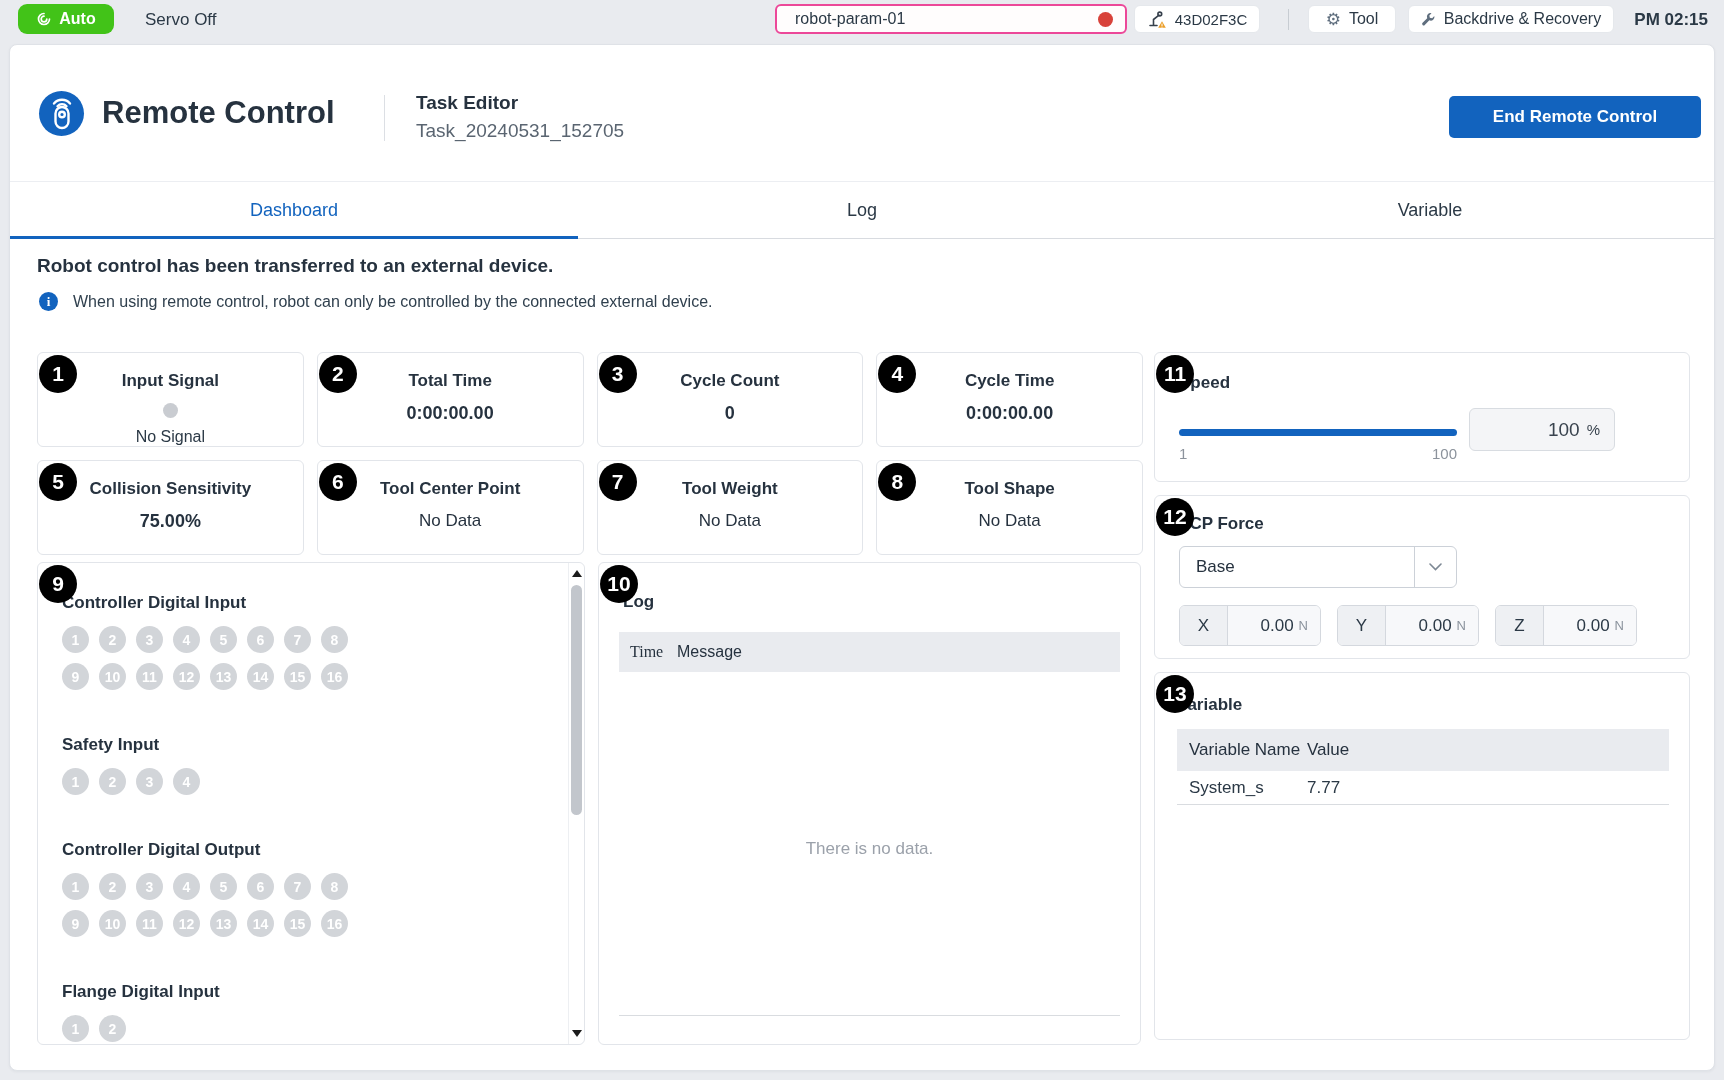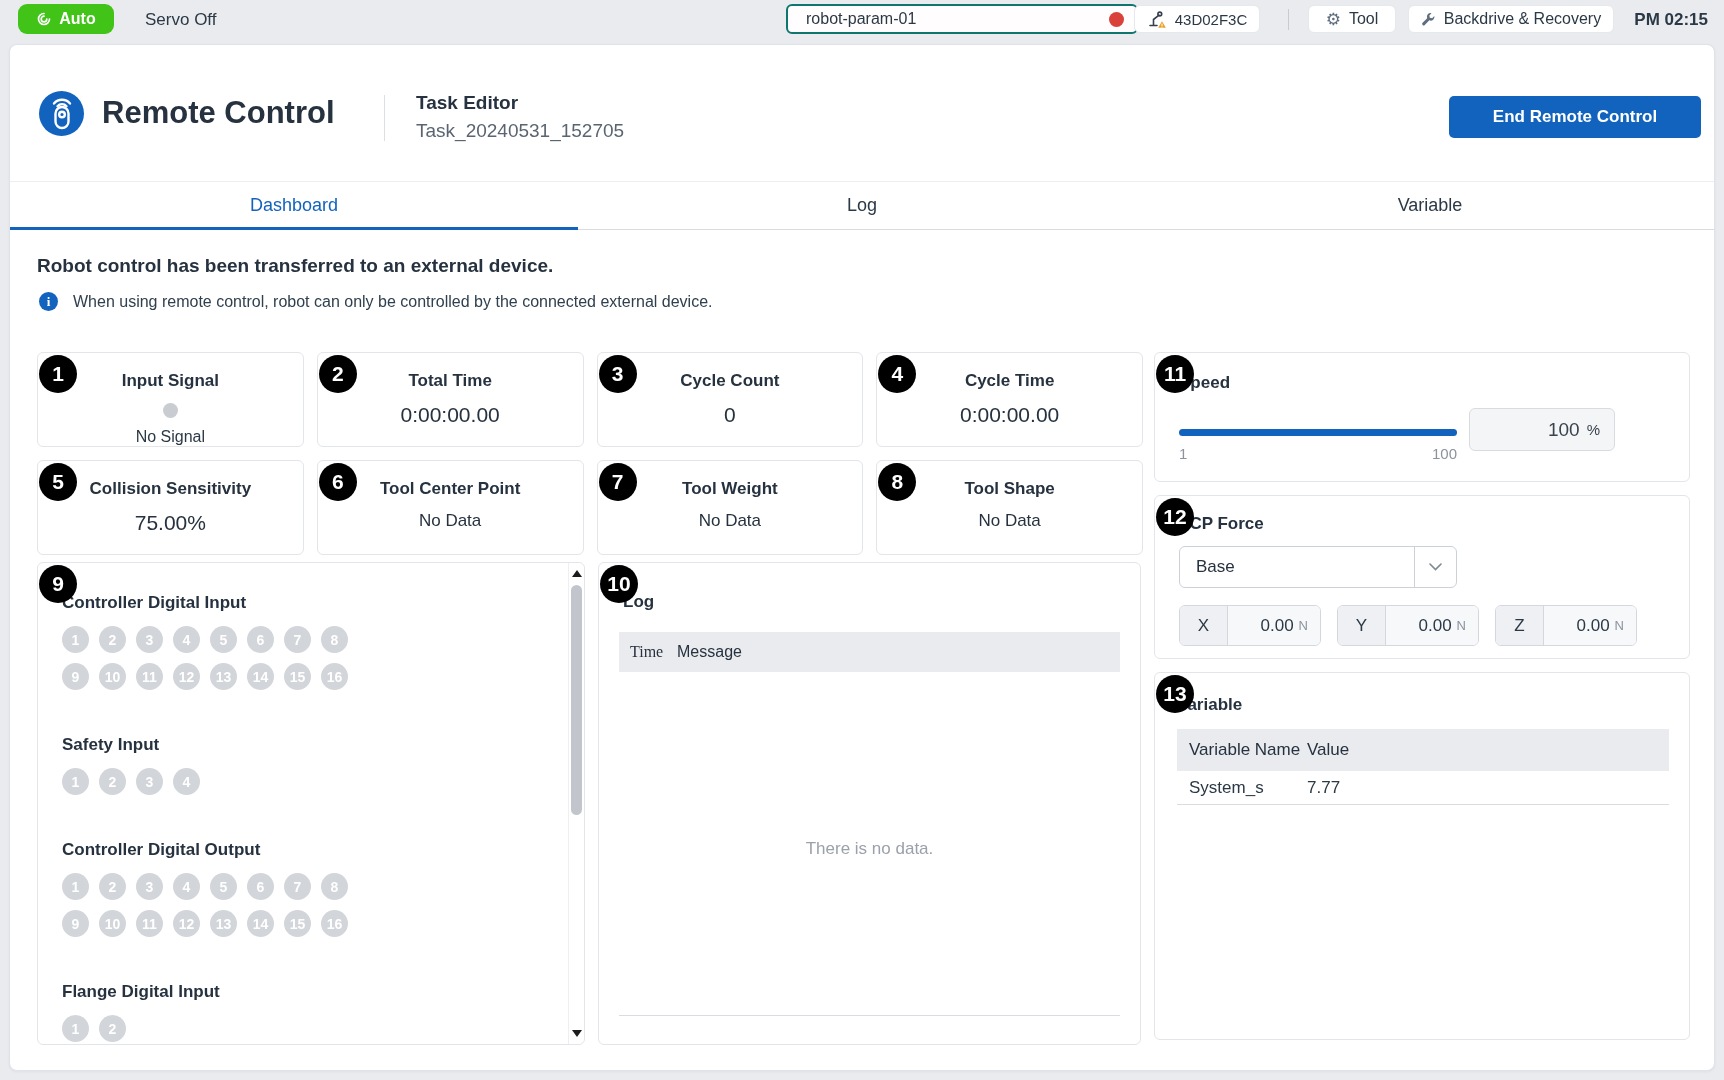--- a/index.html
+++ b/index.html
@@ -13,22 +13,22 @@
   }
   :root { --accent:#1263be; --green:#42c318; --red:#d8423a; --warn:#eb9f2a; }
 
   
   .topbar { position:absolute; left:0; top:0; width:100%; height:39px; }
   .auto-badge { position:absolute; left:18px; top:4px; width:96px; height:30px;
     background:var(--green); border-radius:9px; display:flex; align-items:center;
     justify-content:center; gap:7px; color:#fff; font-size:16px; font-weight:700; cursor:pointer; }
   .servo { position:absolute; left:145px; top:0; height:39px; display:flex; align-items:center; font-size:17px; color:#2b3946; }
   .program-field { position:absolute; left:775px; top:4px; width:352px; height:30px;
-    background:#fffdfd; border:2px solid #0f766e; border-radius:6px;
-    display:flex; align-items:center; padding:0 12px 0 18px; font-size:16px; color:#2b3946; cursor:text;margin-left:11px; }
+    background:#fffdfd; border:2px solid #ec4899; border-radius:6px;
+    display:flex; align-items:center; padding:0 12px 0 18px; font-size:16px; color:#2b3946; cursor:text; }
   .program-field .spacer { flex:1; }
   .rec-dot { width:15px; height:15px; border-radius:50%; background:var(--red); }
   .tb-btn { position:absolute; top:5px; height:28px; background:#fff; border:1px solid #e5e8ec;
     border-radius:6px; display:flex; align-items:center; justify-content:center; gap:8px;
     font-size:16px; color:#2b3946; cursor:pointer; font-family:inherit; }
   .device-btn { left:1134px; width:126px; font-size:15px; }
   .tool-btn { left:1308px; width:88px; }
   .backdrive-btn { left:1408px; width:206px; }
   .vdiv { position:absolute; left:1288px; top:9px; height:21px; width:1px; background:#c7ccd2; }
   .clock { position:absolute; right:16px; top:0; height:39px; display:flex; align-items:center;
@@ -42,21 +42,21 @@
   .app-icon { position:absolute; left:29px; top:46px; width:45px; height:45px; border-radius:50%;
     background:var(--accent); display:flex; align-items:center; justify-content:center; }
   .app-title { position:absolute; left:92px; top:50px; font-size:31px; font-weight:700; color:#26323f;text-align:right; }
   .hdr-div { position:absolute; left:374px; top:50px; height:46px; width:1px; background:#dcdfe4; }
   .ctx-title { position:absolute; left:406px; top:47px; font-size:19px; font-weight:700; color:#26323f; }
   .task-name { position:absolute; left:406px; top:75px; font-size:19px; color:#5a6571; }
   .end-btn { position:absolute; left:1439px; top:51px; width:252px; height:42px; background:var(--accent);
     border:none; border-radius:5px; color:#fff; font-size:17px; font-weight:700; cursor:pointer; font-family:inherit; }
 
   
-  .tabs { position:absolute; left:0; top:136px; width:100%; height:49px; display:flex;
+  .tabs { position:absolute; left:0; top:136px; width:100%; height:58px; display:flex;
     border-top:1px solid #eceef2; border-bottom:1px solid #d8dbe0; }
   .tab { flex:1; display:flex; align-items:center; justify-content:center; font-size:18px;
     color:#2b3946; cursor:pointer; position:relative; }
   .tab.active { color:var(--accent); }
   .tab.active::after { content:""; position:absolute; left:0; right:0; bottom:-1px; height:3px; background:var(--accent); }
 
   
   .notice-h { position:absolute; left:27px; top:210px; font-size:19px; font-weight:700; color:#26323f; }
   .notice-row { position:absolute; left:29px; top:247px; display:flex; align-items:center; gap:15px; }
   .info-icon { width:19px; height:19px; border-radius:50%; background:var(--accent); color:#fff;
@@ -69,21 +69,21 @@
   .badge { position:absolute; left:1px; top:2px; width:38px; height:38px; border-radius:50%;
     background:#000; color:#fff; font-weight:700; font-size:21px;
     display:flex; align-items:center; justify-content:center; z-index:6; }
 
   
   .cards { position:absolute; left:27px; top:307px; width:1106px; display:grid;
     grid-template-columns:repeat(4,1fr); grid-auto-rows:95px; gap:13px; }
   .card { position:relative; background:#fff; border:1px solid #e2e5ea; border-radius:6px;
     display:flex; flex-direction:column; align-items:center; padding-top:18px; }
   .card-title { font-size:17px; font-weight:600; color:#26323f; }
-  .card-value { margin-top:12px; font-size:21px; font-weight:400; color:#26323f; }
+  .card-value { margin-top:12px; font-size:18px; font-weight:700; color:#26323f; }
   .card-value.nodata { font-size:17px; font-weight:400; }
   .card-value.dot { font-size:16px; font-weight:400; display:flex; align-items:center; gap:10px; color:#2b3946;flex-direction:column; }
   .status-dot { width:15px; height:15px; border-radius:50%; background:#c9ccd1; flex:none; }
 
   
   .io-panel { left:27px; top:517px; width:548px; height:483px; overflow:hidden; }
   .io-body { padding:30px 40px 0 24px; }
   .io-title { font-size:17px; font-weight:700; color:#26323f; margin-bottom:13px; }
   .io-section { margin-bottom:45px; }
   .io-row { display:flex; gap:10px; margin-bottom:10px; }

